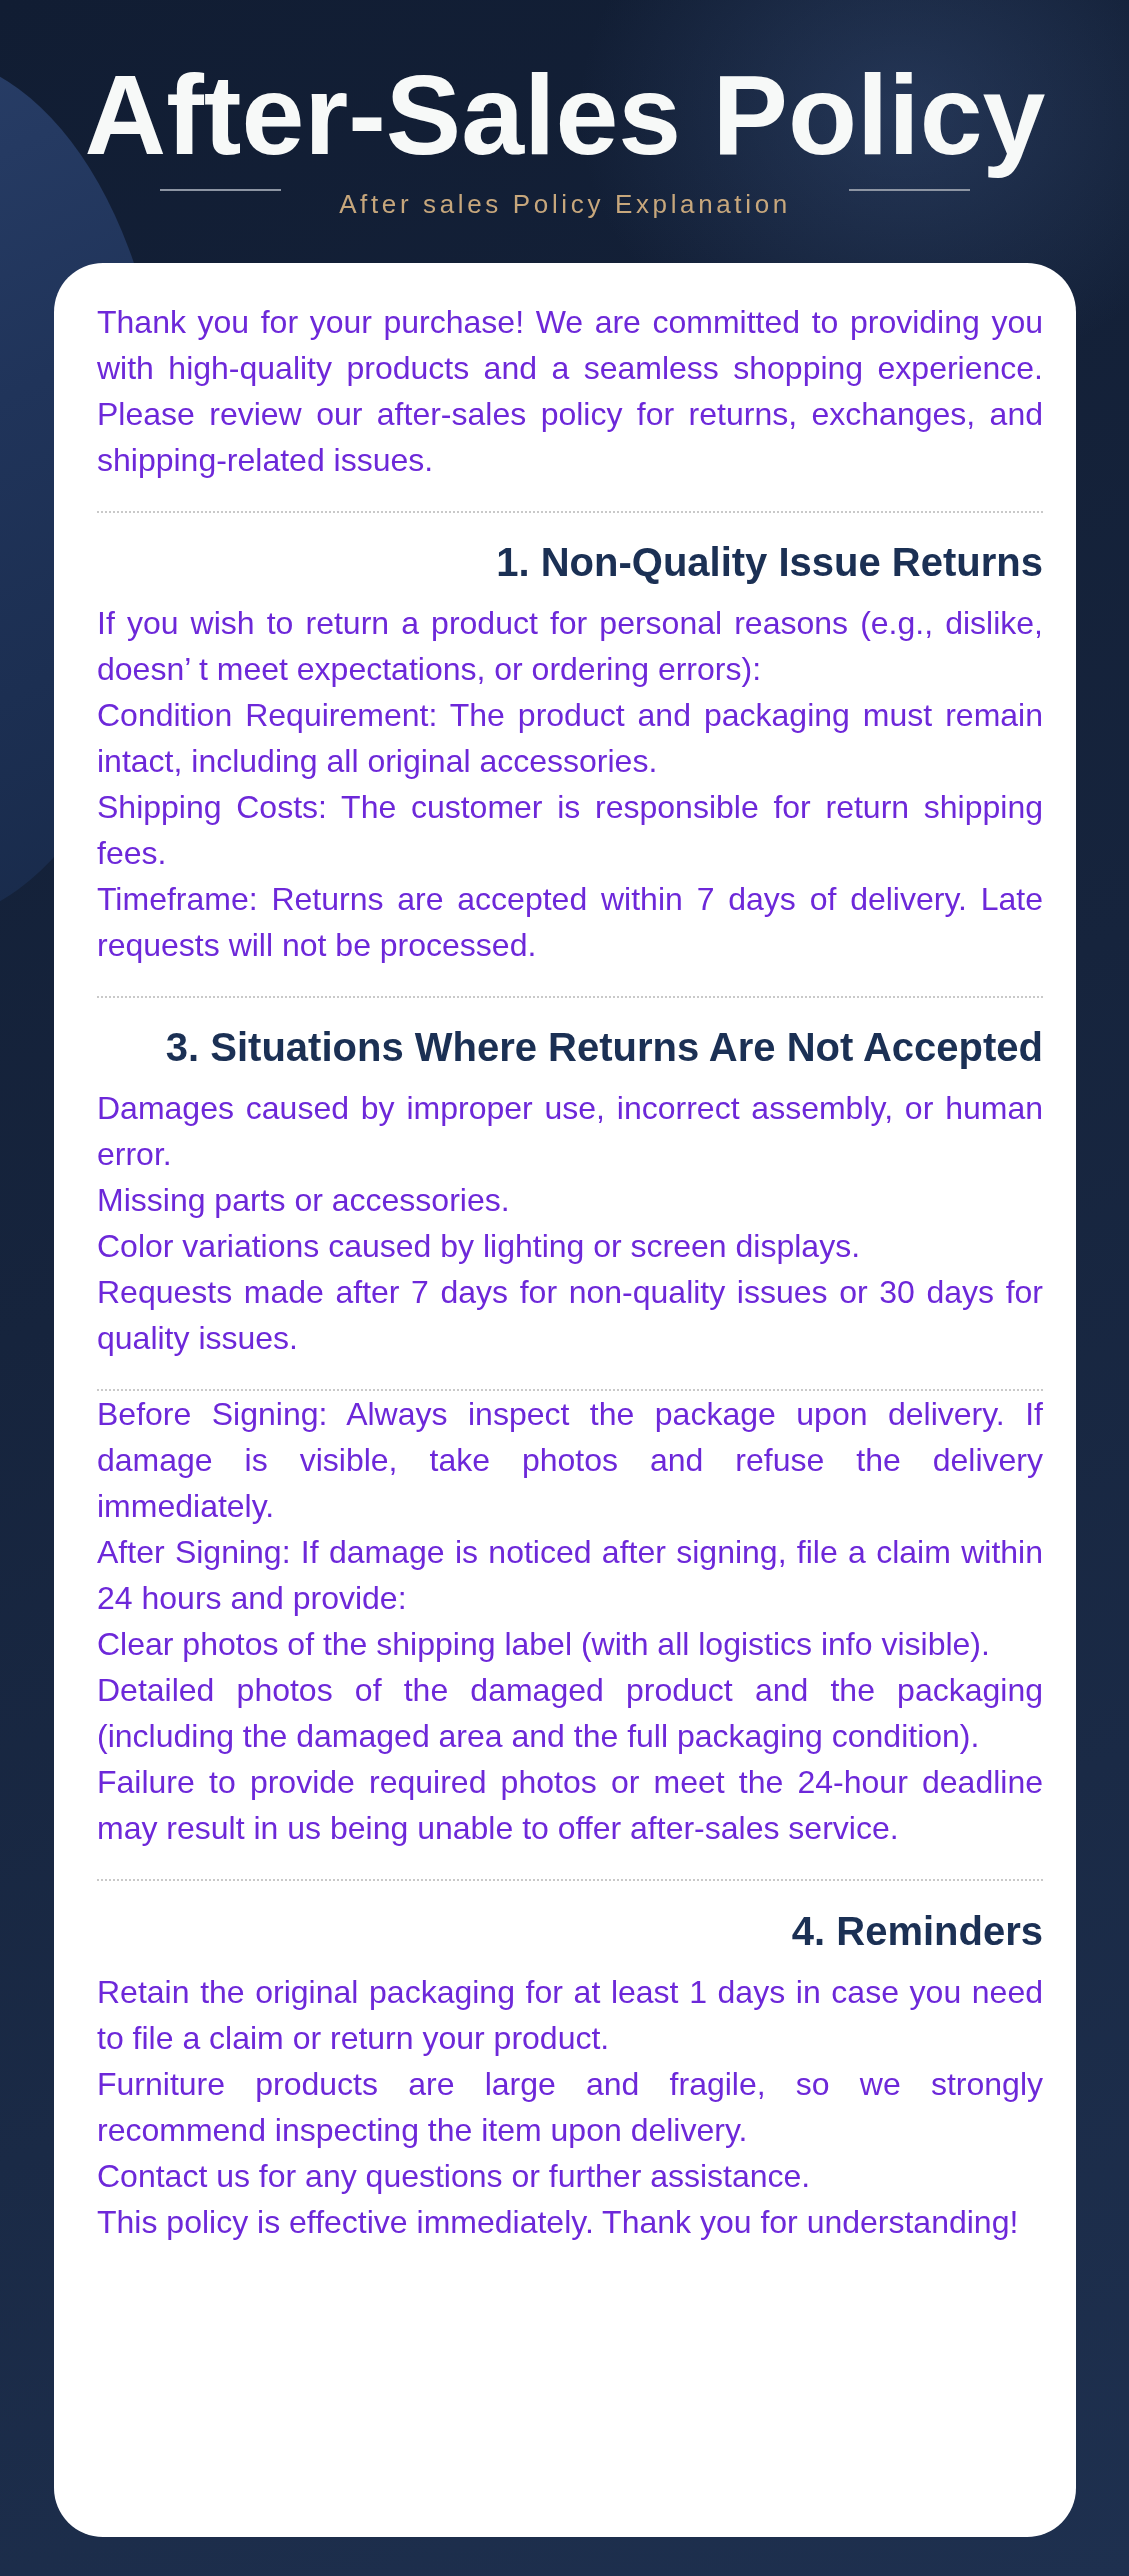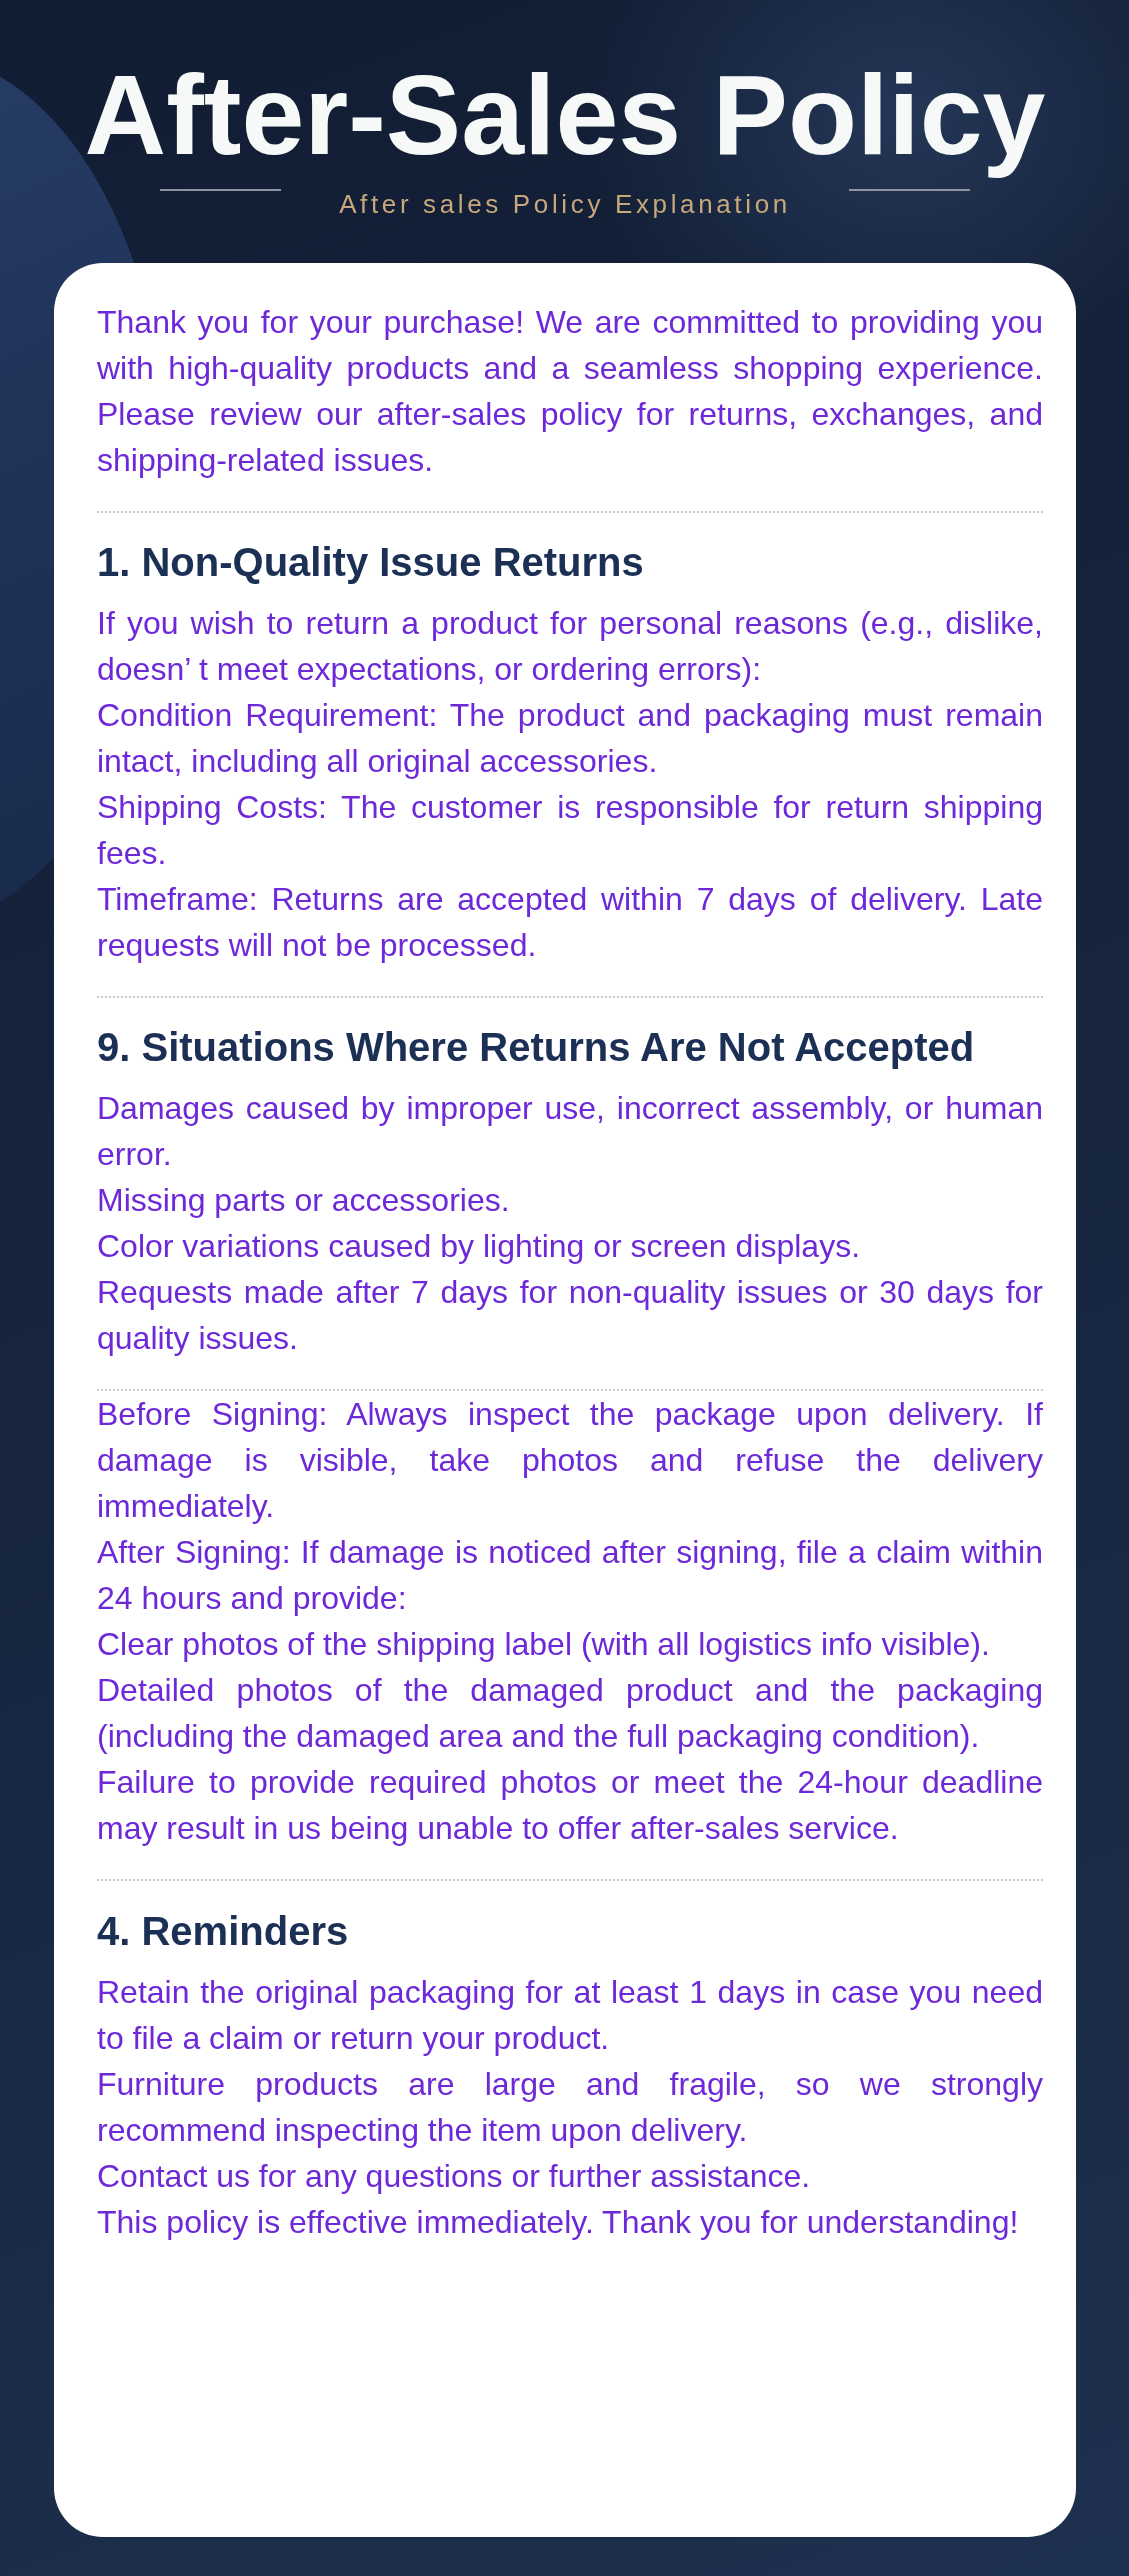--- a/index.html
+++ b/index.html
@@ -58,20 +58,21 @@
   hr.dotted {
     border: none;
     border-top: 2.8px dotted #c9c9c9;
     margin: 28px 0 0 0;
   }
   h2.section-heading {
     margin: 25.4px 0 13px 0;
     font-size: 40px; line-height: 49px;
     font-weight: bold;
     color: #1b3054;
+    text-align: right;
   }
 </style>
 </head>
 <body>
 
 <div class="page">
   <div class="bg-ellipse"></div>
   <div class="bg-glow"></div>
 
   <header>
@@ -86,21 +87,21 @@
   <main class="card">
     <p class="intro">Thank you for your purchase! We are committed to providing you with high-quality products and a seamless shopping experience. Please review our after-sales policy for returns, exchanges, and shipping-related issues.</p>
     <div id="sections">
         <hr class="dotted">
         <h2 class="section-heading">1. Non-Quality Issue Returns</h2>
         <p class="para">If you wish to return a product for personal reasons (e.g., dislike, doesn’ t meet expectations, or ordering errors):</p>
         <p class="para">Condition Requirement: The product and packaging must remain intact, including all original accessories.</p>
         <p class="para">Shipping Costs: The customer is responsible for return shipping fees.</p>
         <p class="para">Timeframe: Returns are accepted within 7 days of delivery. Late requests will not be processed.</p>
         <hr class="dotted">
-        <h2 class="section-heading">9. Situations Where Returns Are Not Accepted</h2>
+        <h2 class="section-heading">3. Situations Where Returns Are Not Accepted</h2>
         <p class="para">Damages caused by improper use, incorrect assembly, or human error.</p>
         <p class="para">Missing parts or accessories.</p>
         <p class="para">Color variations caused by lighting or screen displays.</p>
         <p class="para">Requests made after 7 days for non-quality issues or 30 days for quality issues.</p>
         <hr class="dotted">
         <p class="para">Before Signing: Always inspect the package upon delivery. If damage is visible, take photos and refuse the delivery immediately.</p>
         <p class="para">After Signing: If damage is noticed after signing, file a claim within 24 hours and provide:</p>
         <p class="para">Clear photos of the shipping label (with all logistics info visible).</p>
         <p class="para">Detailed photos of the damaged product and the packaging (including the damaged area and the full packaging condition).</p>
         <p class="para">Failure to provide required photos or meet the 24-hour deadline may result in us being unable to offer after-sales service.</p>

